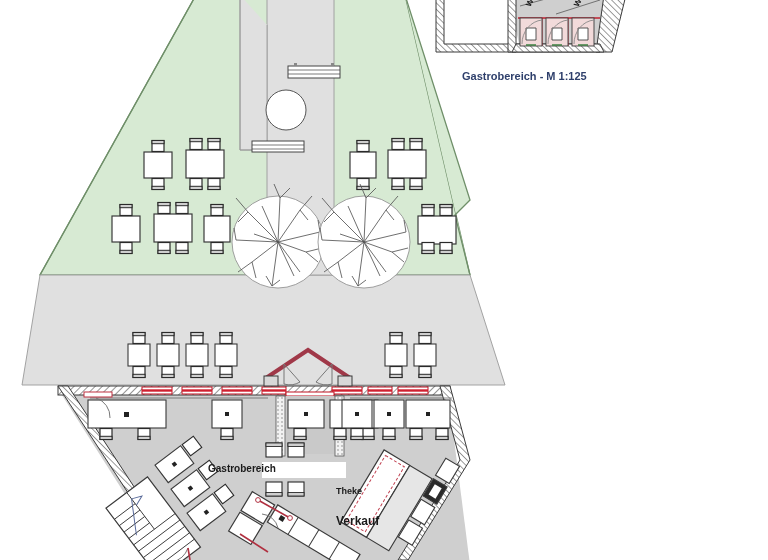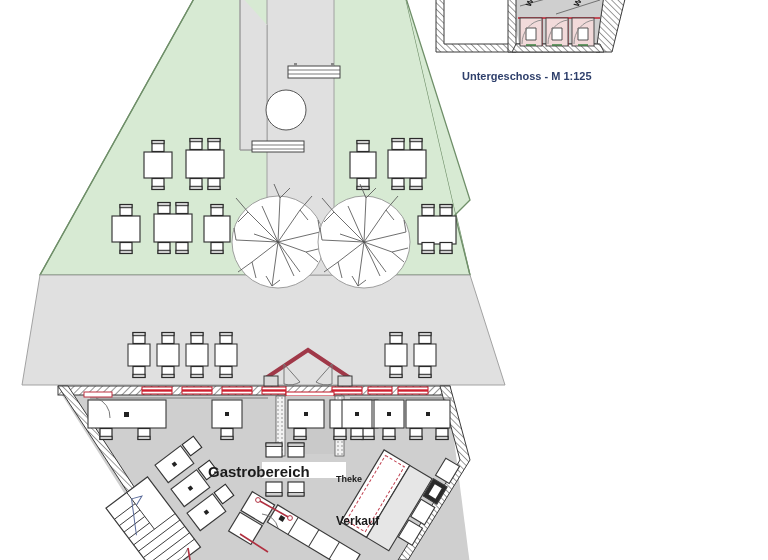--- a/index.html
+++ b/index.html
@@ -1,22 +1,22 @@
 <!DOCTYPE html>
 <html><head>
 <meta charset="utf-8">
 <style>
   html,body{margin:0;padding:0;background:#ffffff;}
   body{width:768px;height:560px;overflow:hidden;
        font-family:"Liberation Sans", sans-serif;}
   #plan{position:absolute;left:0;top:0;width:768px;height:560px;}
   .lbl{position:absolute;font-weight:bold;color:#1a1a1a;white-space:nowrap;}
   #lbl-untergeschoss{font-size:11px;color:#2e3f6b;left:462px;top:70px;}
-  #lbl-gastro{font-size:15px;left:208px;top:463px;}
-  #lbl-theke1{font-size:9px;left:336px;top:474px;}
+  #lbl-gastro{font-size:10px;left:208px;top:463px;}
+  #lbl-theke1{font-size:9px;left:336px;top:486px;}
   #lbl-theke2{font-size:12px;left:336px;top:514px;}
   #lbl-wch{font-size:8px;left:524px;top:4px;transform:rotate(-62deg);transform-origin:left top;}
   #lbl-wcd{font-size:8px;left:572px;top:4px;transform:rotate(-62deg);transform-origin:left top;}
 </style>
 </head>
 <body>
 
 <svg id="plan" viewBox="0 0 768 560">
   <defs>
     <pattern id="hatch" width="5" height="5" patternTransform="rotate(45)" patternUnits="userSpaceOnUse">
@@ -397,18 +397,18 @@
     <path d="M 594 20 A 22 24 0 0 0 574 44" fill="none" stroke="#888" stroke-width="0.9"></path>
 
     <line x1="526" y1="45" x2="536" y2="45" stroke="#2f7a36" stroke-width="1.4"></line>
     <line x1="552" y1="45" x2="562" y2="45" stroke="#2f7a36" stroke-width="1.4"></line>
     <line x1="578" y1="45" x2="588" y2="45" stroke="#2f7a36" stroke-width="1.4"></line>
 
     <path d="M 520 6 L 560 -5 M 556 14 L 600 0" fill="none" stroke="#666" stroke-width="0.9"></path>
   </g>
 </svg>
 
-<div class="lbl" id="lbl-untergeschoss">Untergeschoss - M 1:125</div>
+<div class="lbl" id="lbl-untergeschoss">Gastrobereich - M 1:125</div>
 <div class="lbl" id="lbl-gastro">Gastrobereich</div>
 <div class="lbl" id="lbl-theke1">Theke</div>
 <div class="lbl" id="lbl-theke2">Verkauf</div>
 <div class="lbl" id="lbl-wch">WC H</div>
 <div class="lbl" id="lbl-wcd">WC D</div>
 
 </body></html>

